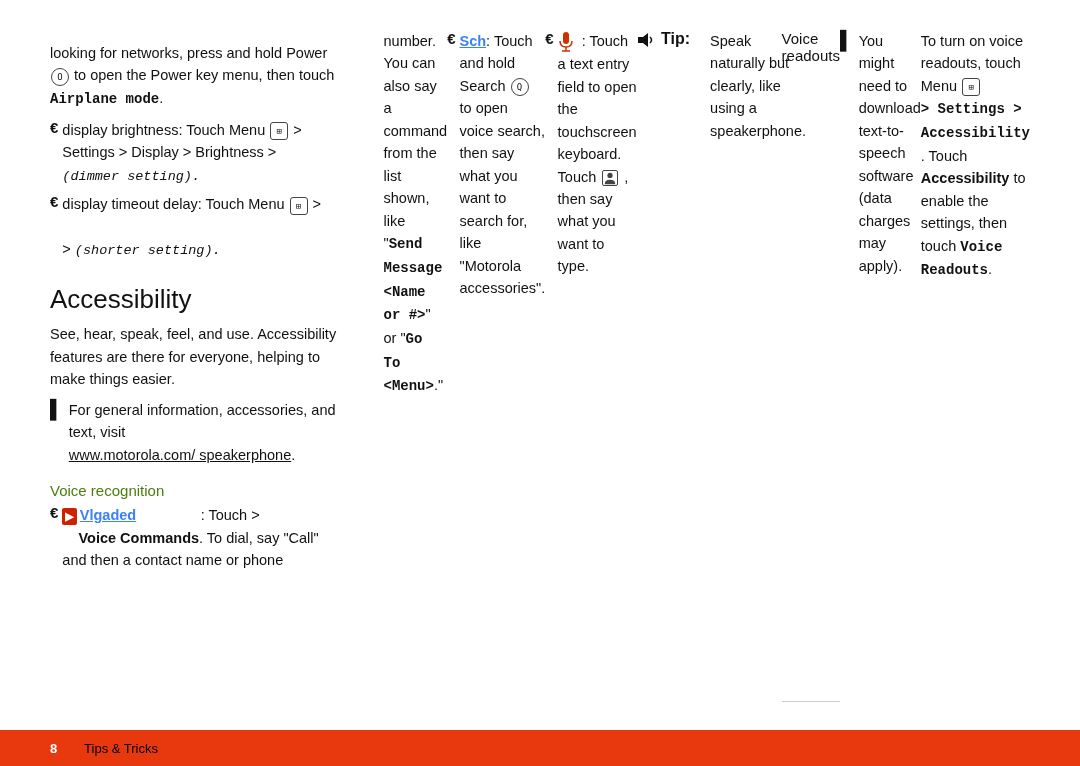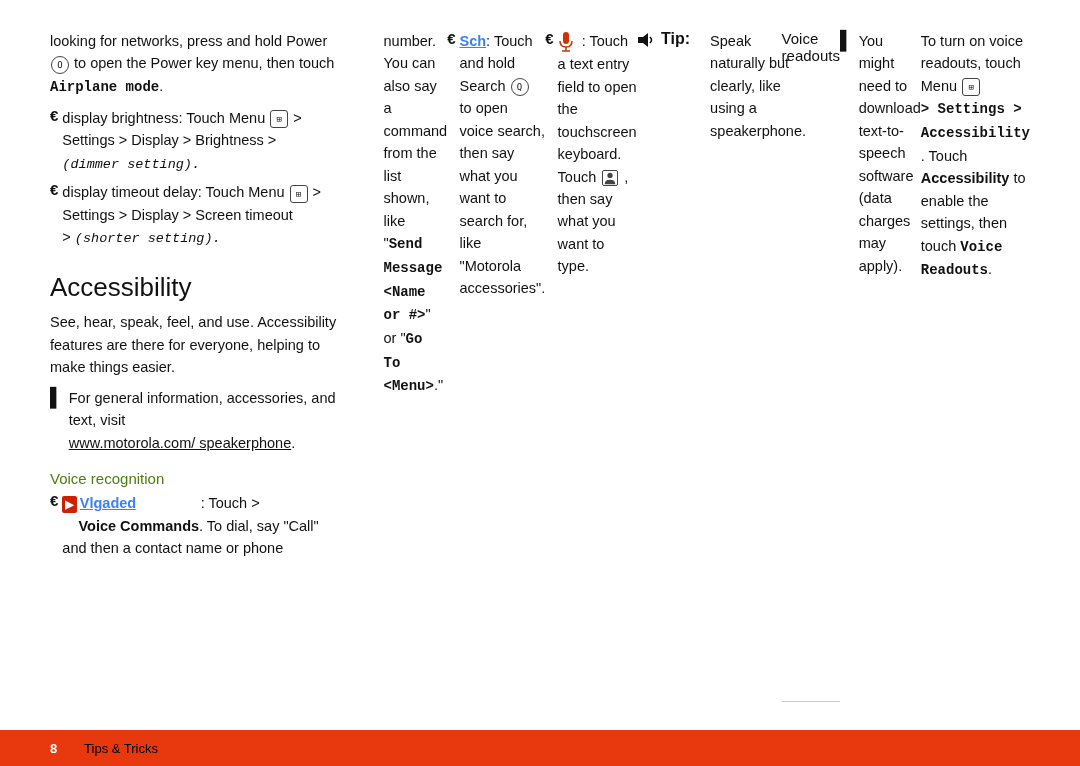--- a/index.html
+++ b/index.html
@@ -28,20 +28,21 @@
       flex-direction: row;
       padding: 30px 50px 20px 50px;
       gap: 40px;
     }
 
     .left-column {
       flex: 1;
       display: flex;
       flex-direction: column;
       gap: 0;
+      margin-top: 12px;
     }
 
     .right-column {
       flex: 1;
       display: flex;
       flex-direction: row;
       gap: 0;
     }
 
     .section-text {
@@ -230,21 +231,20 @@
         </div>
       </div>
 
       <div class="bullet-row">
         <span class="euro-bullet">€</span>
         <div class="bullet-content">
           <span>display timeout delay: Touch Menu</span>
           <span class="inline-icon">⊞</span>
           &gt;
           <br>
-          <span class="bold-mono">Settings &gt; Display &gt; Screen timeout</span>
           <br>
           <span class="bold-mono">&gt; </span><span class="italic-text">(shorter setting).</span>
         </div>
       </div>
 
       <h2 class="accessibility-title">Accessibility</h2>
 
       <div class="section-text">See, hear, speak, feel, and use. Accessibility features are there for everyone, helping to make things easier.</div>
 
       <div class="bullet-row">

